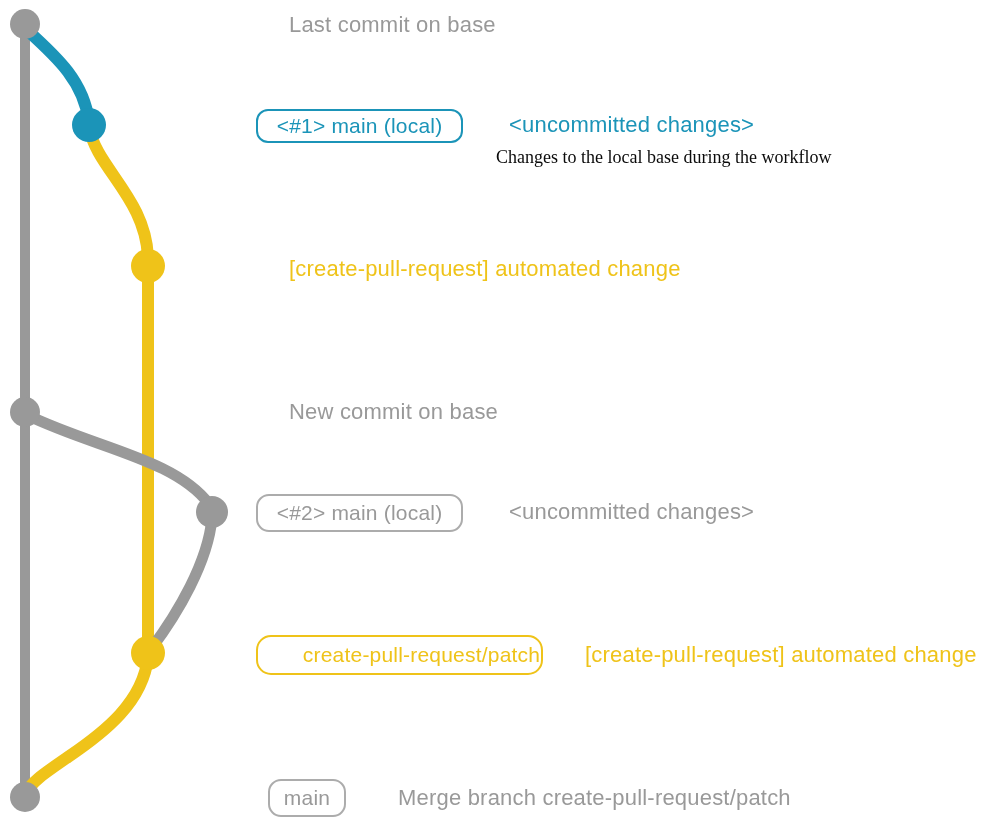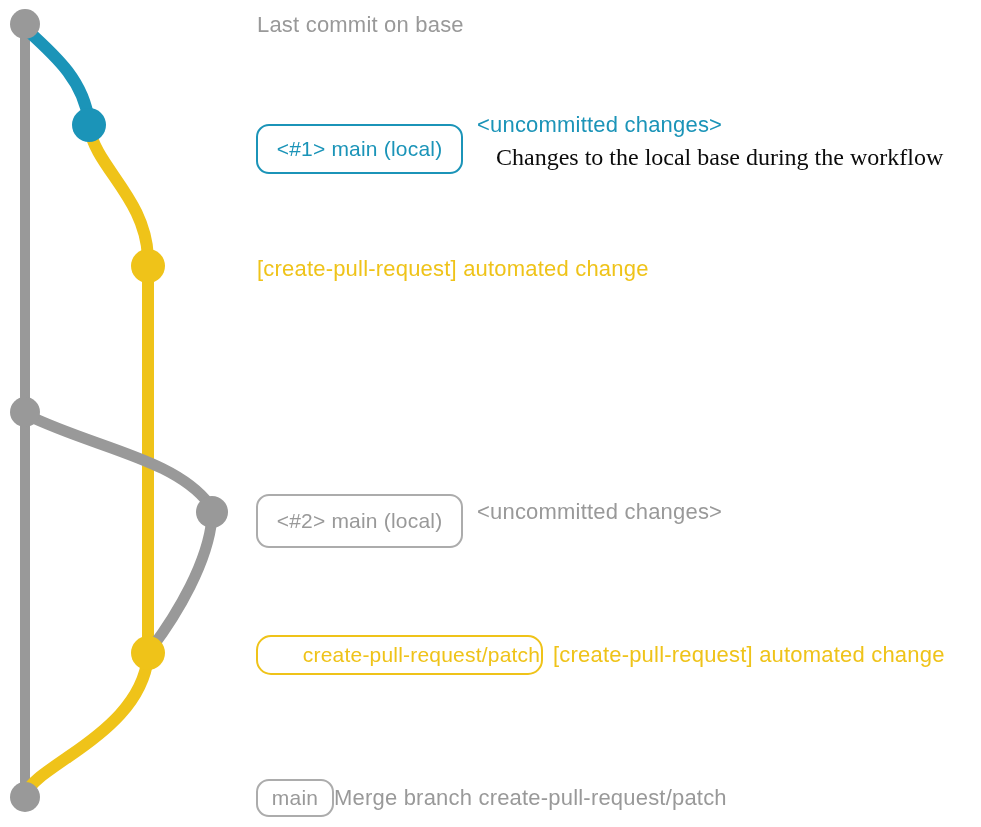--- a/index.html
+++ b/index.html
@@ -9,25 +9,25 @@
   }
   #graph{position:absolute;left:0;top:0;}
   .stroke-gray{stroke:var(--gray);fill:none;}
   .stroke-teal{stroke:var(--teal);fill:none;}
   .stroke-yellow{stroke:var(--yellow);fill:none;}
   .fill-gray{fill:var(--gray);}
   .fill-teal{fill:var(--teal);}
   .fill-yellow{fill:var(--yellow);}
 
   .abs{position:absolute;white-space:nowrap;}
-  .lbl{font-size:22px;line-height:24px;letter-spacing:0.2px;}
+  .lbl{font-size:22px;line-height:24px;letter-spacing:0.2px;margin-left:32px;}
   .lbl-gray{color:var(--gray);}
   .lbl-teal{color:var(--teal);}
   .lbl-yellow{color:var(--yellow);}
-  .desc{font-family:"Liberation Serif",serif;font-size:24px;line-height:22px;color:var(--text-black);}
+  .desc{font-family:"Liberation Serif",serif;font-size:18px;line-height:22px;color:var(--text-black);}
 
   .badge{
     display:flex;align-items:center;justify-content:center;
     box-sizing:border-box;border-radius:13px;background:#ffffff;
     font-size:21px;letter-spacing:0.2px;
   }
   .badge-teal{border:2px solid var(--teal);color:var(--teal);}
   .badge-gray{border:2px solid var(--gray-border);color:var(--gray);}
   .badge-yellow{border:2px solid var(--yellow);color:var(--yellow);padding-left:44px;}
 </style>
@@ -56,29 +56,30 @@
     <circle cx="89" cy="125" r="17" class="fill-teal"></circle>
     <circle cx="148" cy="266" r="17" class="fill-yellow"></circle>
     <circle cx="25" cy="412" r="15" class="fill-gray"></circle>
     <circle cx="212" cy="512" r="16" class="fill-gray"></circle>
     <circle cx="148" cy="653" r="17" class="fill-yellow"></circle>
     <circle cx="25" cy="797" r="15" class="fill-gray"></circle>
   </svg>
 
   <div class="abs lbl lbl-gray" style="left:257px;top:13px;">Last commit on base</div>
 
-  <div class="abs badge badge-teal" style="left:256px;top:124px;width:207px;height:50px;">&lt;#1&gt; main (local)</div>
+  <div class="abs badge badge-teal" style="left:256px;top:109px;width:207px;height:34px;border-radius:12px;">&lt;#1&gt; main (local)</div>
   <div class="abs lbl lbl-teal" style="left:477px;top:113px;">&lt;uncommitted changes&gt;</div>
   <div class="abs desc" style="left:496px;top:146px;">Changes to the local base during the workflow</div>
 
   <div class="abs lbl lbl-yellow" style="left:257px;top:257px;">[create-pull-request] automated change</div>
 
+  <div class="abs lbl lbl-gray" style="left:257px;top:400px;">New commit on base</div>
 
-  <div class="abs badge badge-gray" style="left:256px;top:494px;width:207px;height:54px;">&lt;#2&gt; main (local)</div>
+  <div class="abs badge badge-gray" style="left:256px;top:494px;width:207px;height:38px;">&lt;#2&gt; main (local)</div>
   <div class="abs lbl lbl-gray" style="left:477px;top:500px;">&lt;uncommitted changes&gt;</div>
 
   <div class="abs badge badge-yellow" style="left:256px;top:635px;width:287px;height:40px;border-radius:15px;">create-pull-request/patch</div>
   <div class="abs lbl lbl-yellow" style="left:553px;top:643px;">[create-pull-request] automated change</div>
 
-  <div class="abs badge badge-gray" style="left:256px;top:779px;width:78px;height:38px;">main</div>
-  <div class="abs lbl lbl-gray" style="left:334px;top:786px;text-align:right;">Merge branch create-pull-request/patch</div>
+  <div class="abs badge badge-gray" style="left:268px;top:779px;width:78px;height:38px;">main</div>
+  <div class="abs lbl lbl-gray" style="left:366px;top:786px;text-align:right;">Merge branch create-pull-request/patch</div>
 
 </div>
 
 </body></html>

